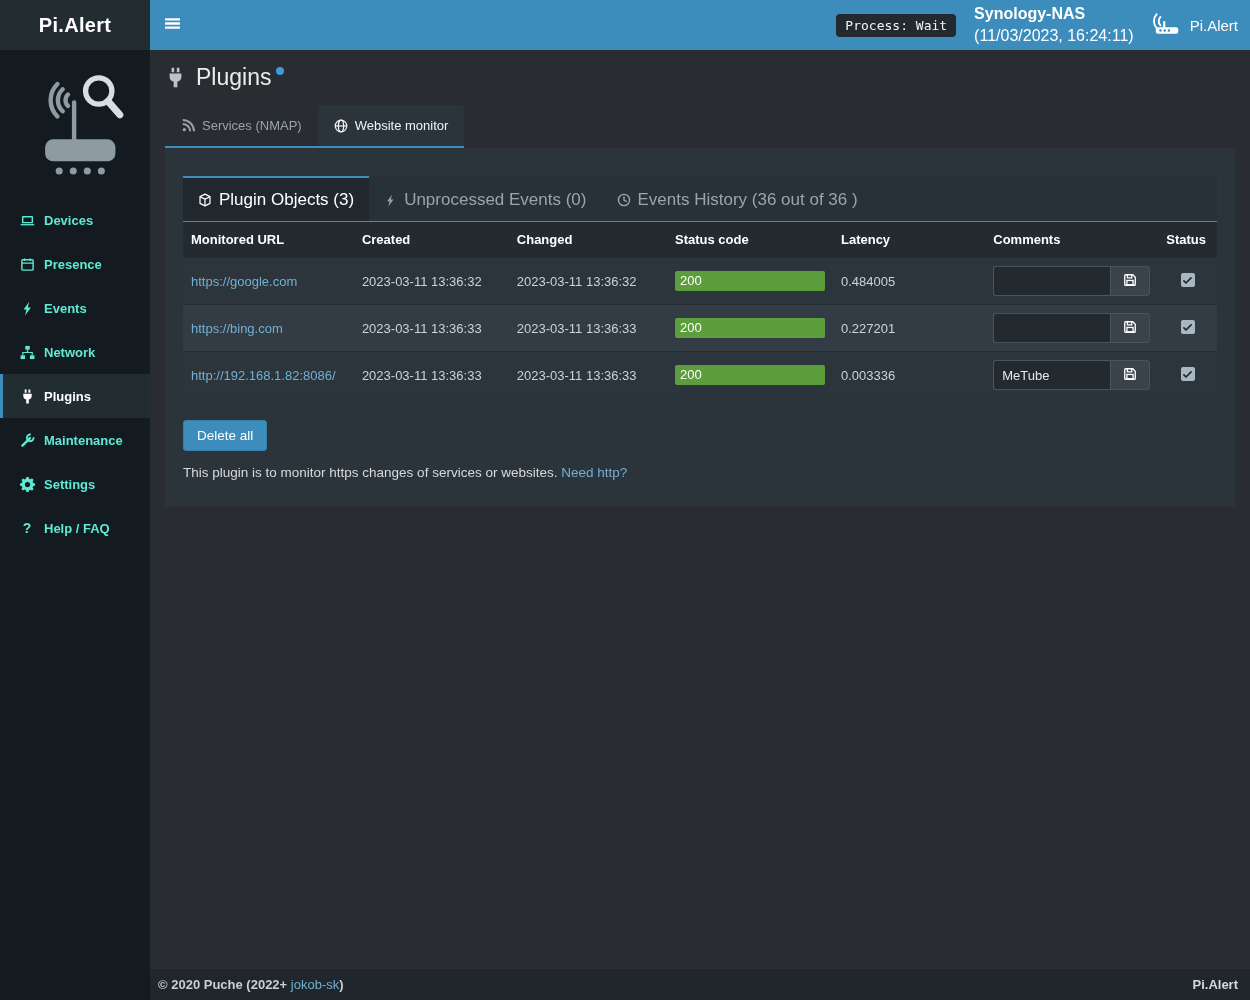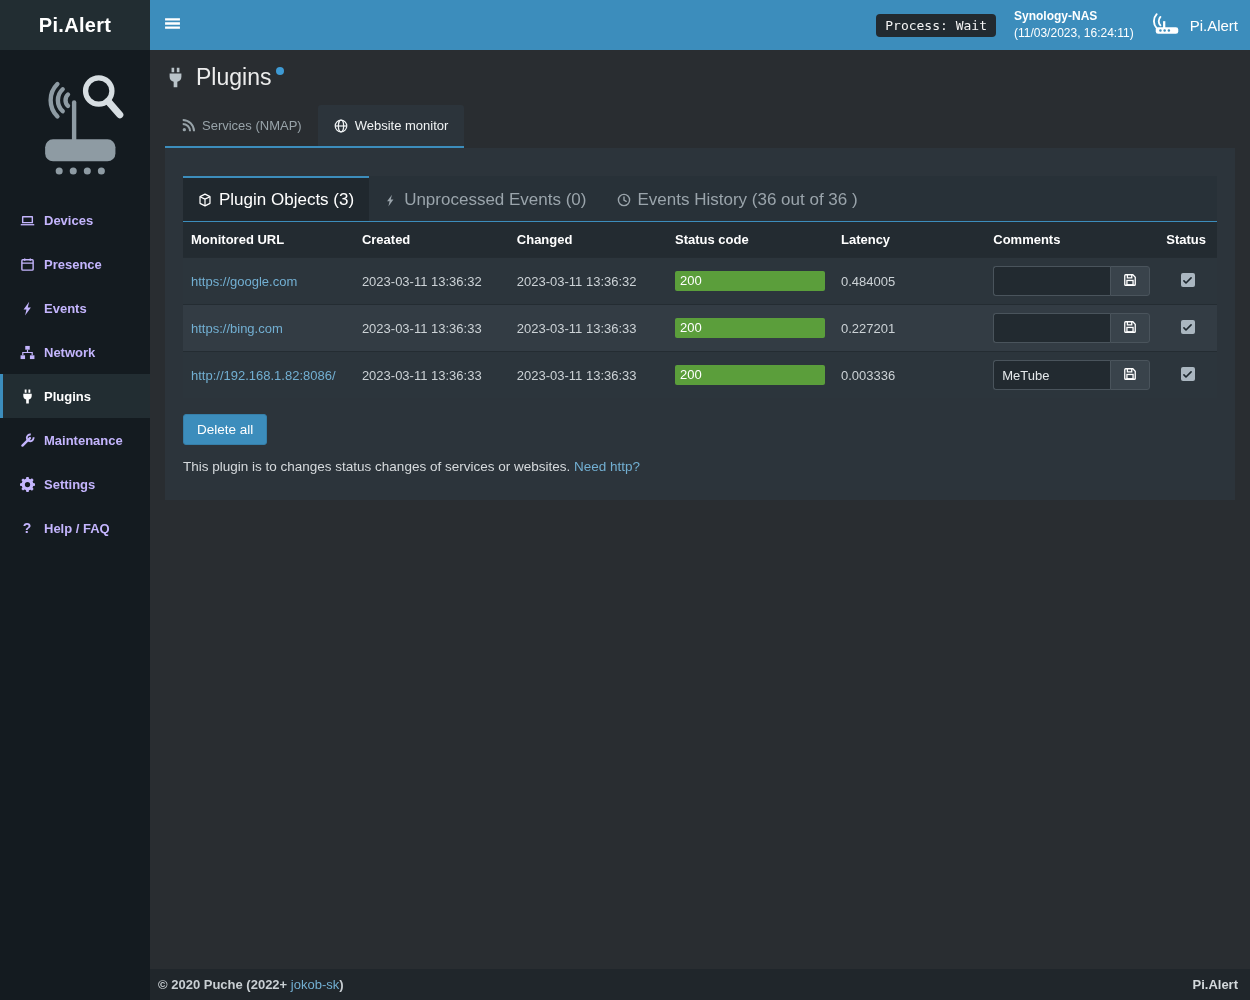--- a/index.html
+++ b/index.html
@@ -9,29 +9,29 @@
 
   
   .main-header{position:absolute;top:0;left:0;right:0;height:50px;display:flex;z-index:5}
   .logo{width:150px;height:50px;background:#222d32;color:#fff;display:flex;align-items:center;justify-content:center;font-size:20px;text-decoration:none;letter-spacing:.3px;cursor:pointer}
   .logo .lt{font-weight:700}
   .logo .bd{font-weight:700}
   .navbar{flex:1;background:#3c8dbc;display:flex;align-items:center}
   .sidebar-toggle{color:#fff;padding:0 14px;display:flex;align-items:center;height:100%;cursor:pointer}
   .nav-right{margin-left:auto;display:flex;align-items:center;gap:18px;padding-right:12px}
   .process-badge{font-family:"DejaVu Sans Mono",monospace;font-size:13px;color:#f4f4f4;background:#222a30;padding:4px 9px;border-radius:4px;white-space:pre}
-  .device-info{color:#fff;font-size:12px;line-height:1.4;text-align:left}
+  .device-info{color:#fff;font-size:16px;line-height:1.4;text-align:left}
   .device-name{font-weight:700}
   .brand-right{display:flex;align-items:center;gap:8px;color:#fff;font-size:15px;text-decoration:none;cursor:pointer}
 
   
   .sidebar{position:absolute;top:50px;left:0;bottom:0;width:150px;background:#141b20}
   .sidebar-logo{padding:12px 15px 8px;display:flex;justify-content:center}
   .sidebar-menu{list-style:none;margin:8px 0 0;padding:0}
-  .menu-item{display:flex;align-items:center;gap:9px;padding:14px 6px 14px 16px;border-left:3px solid transparent;color:#c4b5fd;font-size:13px;font-weight:700;cursor:pointer}
+  .menu-item{display:flex;align-items:center;gap:9px;padding:14px 6px 14px 16px;border-left:3px solid transparent;color:#5eead4;font-size:13px;font-weight:700;cursor:pointer}
   .menu-item .mi{width:16px;height:16px;flex:0 0 16px;display:flex;align-items:center;justify-content:center}
   .menu-item.active{background:#222d32;border-left-color:#3c8dbc;color:#fff}
   .qmark{font-size:14px;font-weight:700}
 
   
   .content{position:absolute;left:150px;top:50px;right:0;bottom:31px;background:#292d31;padding:6px 15px 0;overflow:hidden}
   .page-title{display:flex;align-items:center;gap:10px;margin:8px 0 14px;color:#ececec;font-size:23px;font-weight:500}
   .title-icon{color:#b9c3c9;display:flex}
   .title-badge{width:8px;height:8px;border-radius:50%;background:#3e9ad4;align-self:flex-start;margin:3px 0 0 -5px}
 
@@ -53,21 +53,21 @@
   .data-table tbody tr:nth-child(odd){background:#2c353c}
   .data-table tbody tr:nth-child(even){background:#333c44}
   .url-link{color:#72afd2;text-decoration:none;cursor:pointer}
   .status-bar{width:150px;height:20px;line-height:20px;background:#5b9e3b;color:#fff;padding-left:5px;border-radius:2px;font-size:13px}
   .comment-group{display:flex;width:157px}
   .comment-input{flex:1;min-width:0;height:30px;background:#222a30;border:1px solid #4a545c;border-right:none;border-radius:3px 0 0 3px;color:#e4e8ea;font-size:13px;padding:4px 8px;font-family:inherit}
   .save-btn{width:40px;height:30px;background:#39434b;border:1px solid #4a545c;border-radius:0 3px 3px 0;color:#fff;display:flex;align-items:center;justify-content:center;cursor:pointer;padding:0}
   .cell-center{text-align:center}
   .checkbox{display:inline-flex;width:14px;height:14px;background:#aab6c0;border-radius:2px;align-items:center;justify-content:center;cursor:pointer}
 
-  .btn-delete{margin-top:16px;background:#3c8dbc;border:1px solid #367fa9;color:#fff;font-size:13.5px;padding:7px 13px;border-radius:3px;cursor:pointer;font-family:inherit;display:block}
+  .btn-delete{margin-top:22px;background:#3c8dbc;border:1px solid #367fa9;color:#fff;font-size:13.5px;padding:7px 13px;border-radius:3px;cursor:pointer;font-family:inherit;display:block}
   .help-line{margin:14px 0 0;font-size:13.5px;color:#d6dadd}
   .help-link{color:#72afd2;text-decoration:none;cursor:pointer}
 
   
   .main-footer{position:absolute;left:150px;right:0;bottom:0;height:31px;background:#20262b;display:flex;align-items:center;padding:0 12px 0 8px;font-size:13px;color:#c9cfd3}
   .footer-left{font-weight:600}
   .footer-left a{color:#72afd2;text-decoration:none;font-weight:400;cursor:pointer}
   .footer-right{margin-left:auto;font-weight:600;color:#d4d9dc}
 </style>
 </head>
@@ -376,21 +376,21 @@
                     <path d="M2.8 8.6l3 3L13.2 4.2" stroke="#1d272e" stroke-width="2.4" fill="none" stroke-linecap="round" stroke-linejoin="round"></path>
                   </svg>
               </span>
             </td>
           </tr>
         </tbody>
       </table>
 
       <button class="btn-delete">Delete all</button>
       <p class="help-line">
-        <span>This plugin is to changes status changes of services or websites.</span>
+        <span>This plugin is to monitor https changes of services or websites.</span>
         <a class="help-link">Need http?</a>
       </p>
     </div>
   </div>
 
   <footer class="main-footer">
     <div class="footer-left">
       <span>© 2020 Puche (2022+ </span><a>jokob-sk</a><span>)</span>
     </div>
     <div class="footer-right">Pi.Alert</div>

